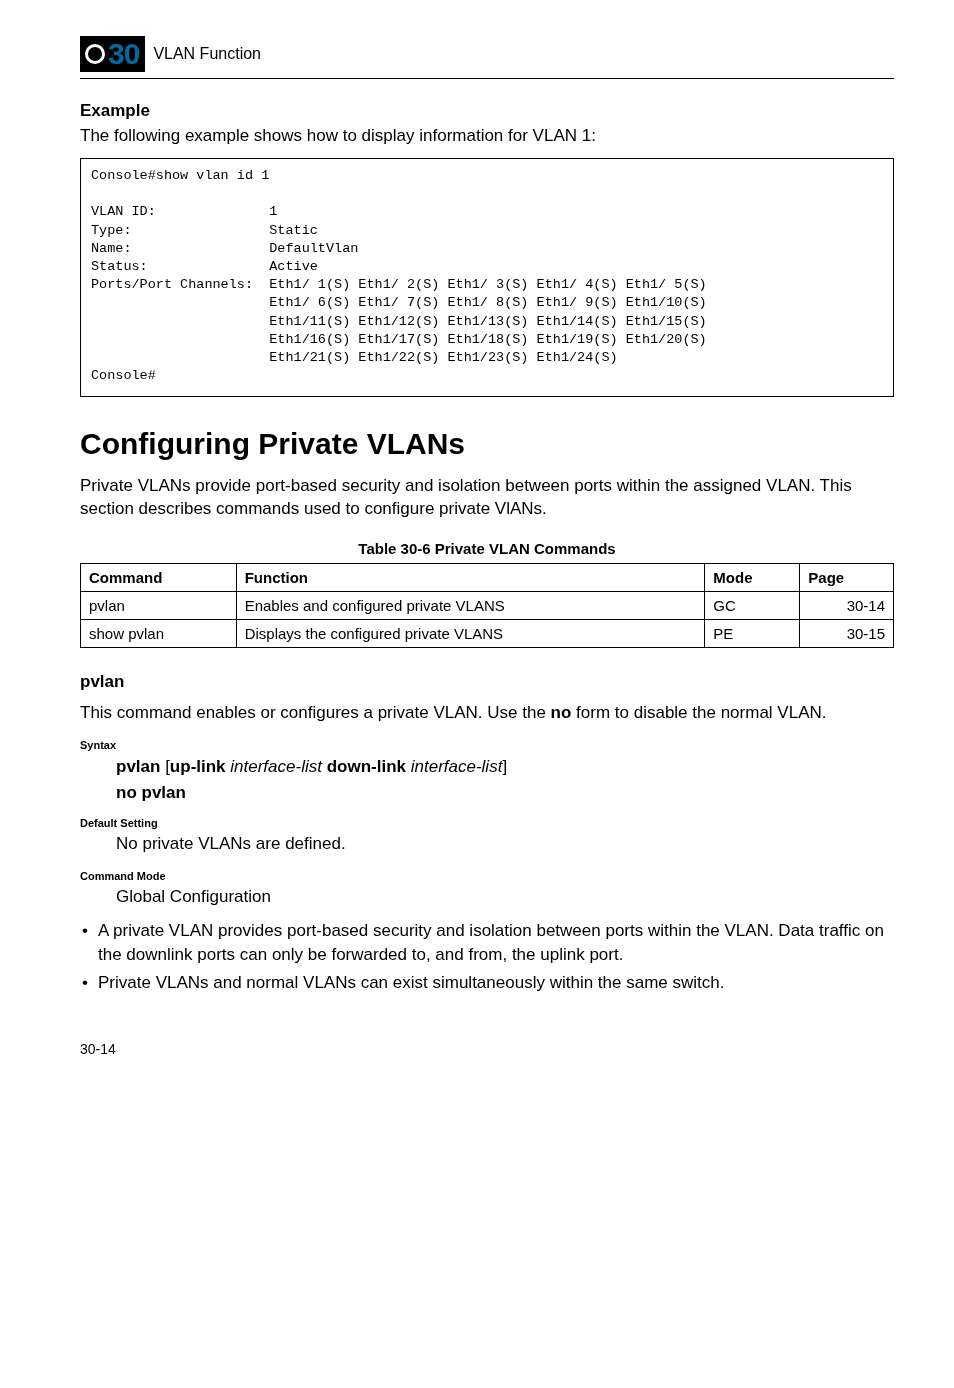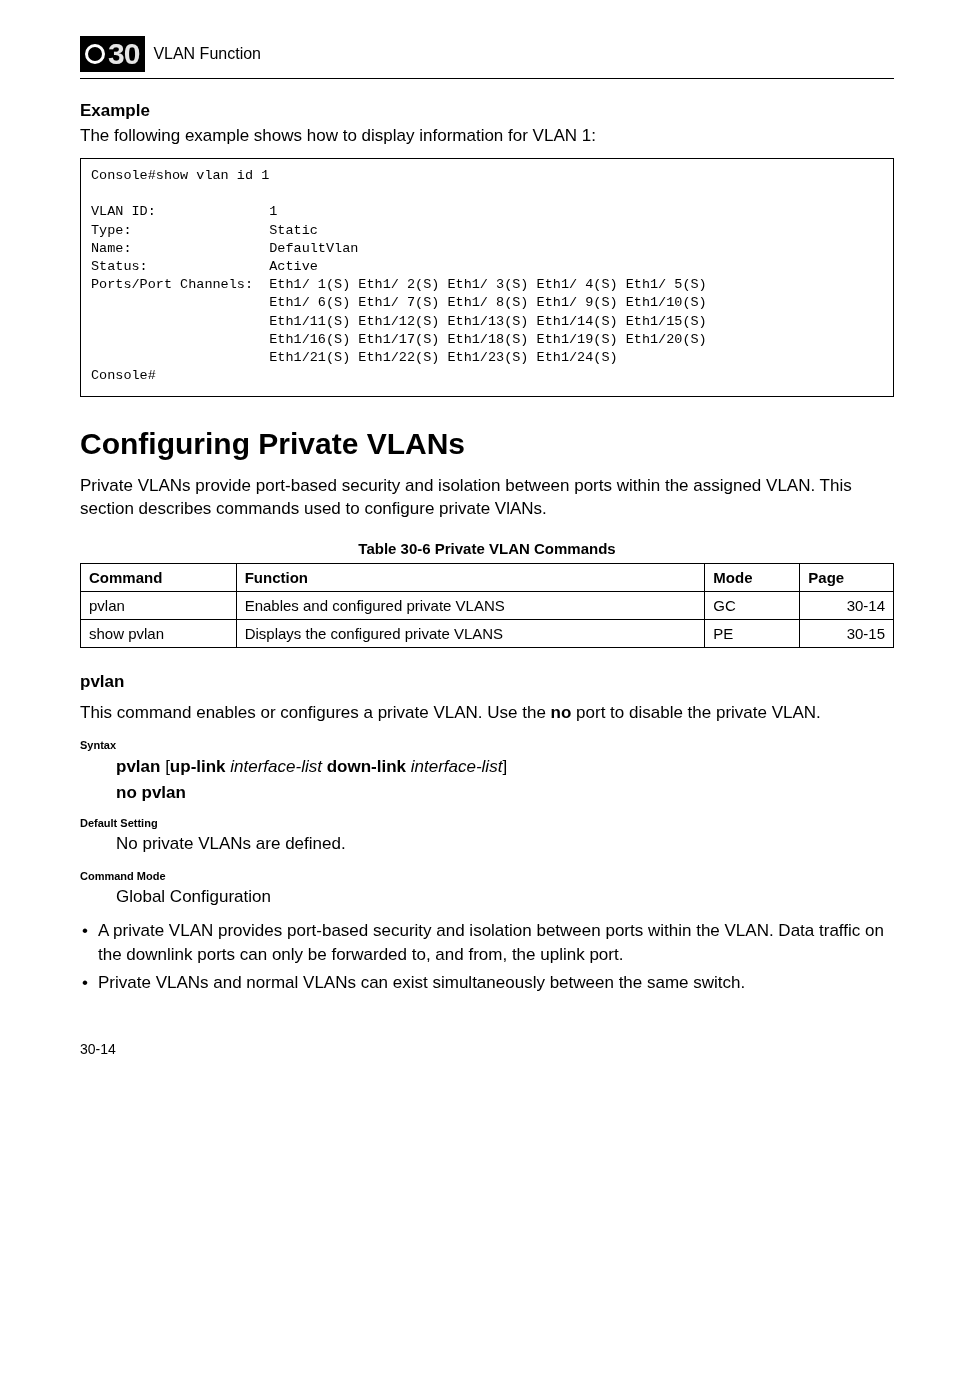--- a/index.html
+++ b/index.html
@@ -17,21 +17,21 @@
     .header-row {
       display: flex;
       align-items: center;
       gap: 8px;
       margin-bottom: 6px;
     }
     .chapter-badge {
       display: inline-flex;
       align-items: center;
       background: #000;
-      color: #e5e5e5;
+      color: #0369a1;
       font-weight: 900;
       font-size: 30px;
       padding: 1px 6px 1px 4px;
       letter-spacing: -1px;
       font-family: Arial, sans-serif;
     }
     .chapter-badge::before {
       content: "";
       width: 14px;
       height: 14px;
@@ -198,39 +198,39 @@
         <td>show pvlan</td>
         <td>Displays the configured private VLANS</td>
         <td class="mode-col">PE</td>
         <td class="page-col">30-15</td>
       </tr>
     </tbody>
   </table>
 
   <p class="h-cmd">pvlan</p>
   <p class="body-text">
-    <span>This command enables or configures a private VLAN. Use the </span><b>no</b><span> port to disable the private VLAN.</span>
+    <span>This command enables or configures a private VLAN. Use the </span><b>no</b><span> form to disable the normal VLAN.</span>
   </p>
 
   <p class="h-sub">Syntax</p>
   <div class="indent-1">
     <p class="syntax-line">
       <b>pvlan</b><span> [</span><b>up-link</b><i> interface-list </i><b>down-link</b><i> interface-list</i><span>]</span>
     </p>
     <p class="syntax-line">
       <b>no pvlan</b>
     </p>
   </div>
 
   <p class="h-sub">Default Setting</p>
   <p class="body-text indent-1">No private VLANs are defined.</p>
 
   <p class="h-sub">Command Mode</p>
   <p class="body-text indent-1">Global Configuration</p>
 
   <ul class="bullets indent-1">
     <li>A private VLAN provides port-based security and isolation between ports within the VLAN. Data traffic on the downlink ports can only be forwarded to, and from, the uplink port.</li>
-    <li>Private VLANs and normal VLANs can exist simultaneously between the same switch.</li>
+    <li>Private VLANs and normal VLANs can exist simultaneously within the same switch.</li>
   </ul>
 
   <div class="footer-page">30-14</div>
 
 </div>
 
 </body></html>

